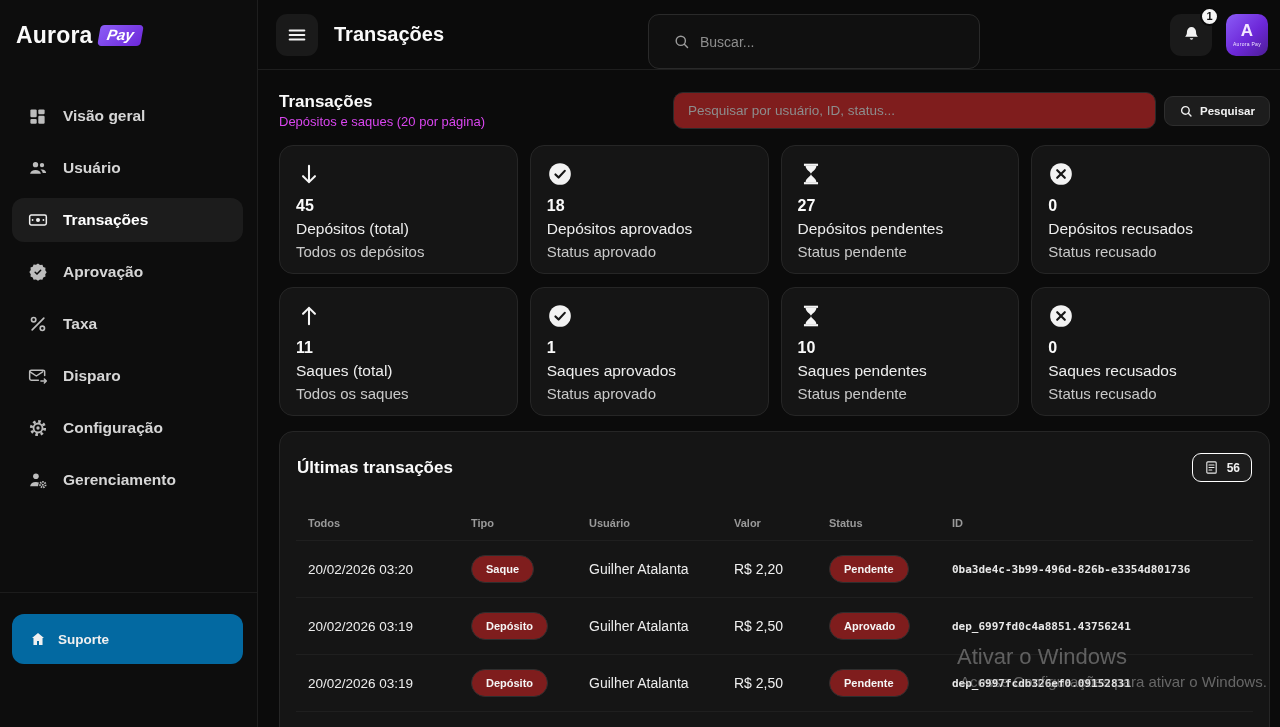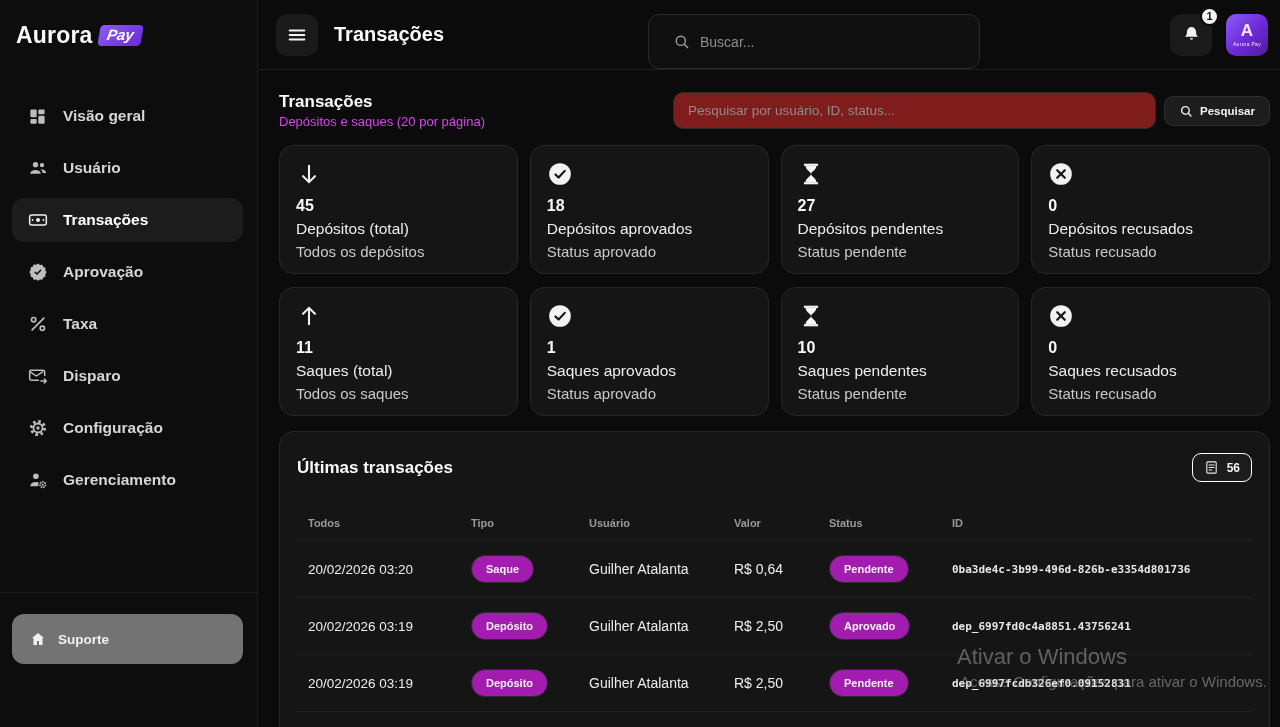--- a/index.html
+++ b/index.html
@@ -17,21 +17,21 @@
     font-weight:700; font-size:15px; border-radius:4px; transform:skewX(-10deg); }
   .nav { padding:24px 14px 0 12px; }
   .nav-item { display:flex; align-items:center; gap:15px; height:44px; padding-left:16px;
     border-radius:12px; margin-bottom:8px; color:#d6d6d6; font-size:15.5px; font-weight:600;
     cursor:pointer; }
   .nav-item .icon { width:20px; height:20px; color:#bdbdbd; display:flex; align-items:center; }
   .nav-item.active { background:#1c1c1c; color:#ffffff; font-weight:700; }
   .nav-item.active .icon { color:#f0f0f0; }
   .side-divider { position:absolute; left:0; right:0; top:592px; border-top:1px solid #1c1c1c; }
   .support { position:absolute; left:12px; right:14px; top:614px; height:50px;
-    background:#737373; border-radius:12px; display:flex; align-items:center; gap:12px;
+    background:#0369a1; border-radius:12px; display:flex; align-items:center; gap:12px;
     padding-left:18px; font-size:13.5px; font-weight:700; color:#f0f0f0; cursor:pointer; }
   .support .icon { width:16px; height:16px; color:#f0f0f0; display:flex; align-items:center; }
 
   
   .main { position:relative; flex:1; height:727px; }
   .topbar { position:relative; height:70px; border-bottom:1px solid #1e1e1e;
     display:flex; align-items:center; padding:0 12px 0 18px; }
   .icon-btn { width:42px; height:42px; background:#1a1a1a; border:none; border-radius:11px;
     display:flex; align-items:center; justify-content:center; cursor:pointer; color:#f2f2f2; }
   .topbar-title { font-size:20px; font-weight:800; color:#fafafa; margin-left:16px; }
@@ -81,21 +81,21 @@
     font-weight:700; color:#f0f0f0; }
   .trow { display:grid; grid-template-columns:163px 118px 145px 95px 123px 1fr;
     align-items:center; padding:0 12px; }
   .thead { height:46px; margin-top:13px; border-bottom:1px solid #1f1f1f;
     align-items:end; padding-bottom:11px; }
   .th { font-size:11px; font-weight:700; color:#9a9a9a; }
   .data-row { height:57px; border-bottom:1px solid #1f1f1f; }
   .c-date { font-size:13.5px; color:#ededed; }
   .c-user { font-size:14px; color:#ededed; }
   .c-value { font-size:14px; color:#f0f0f0; }
-  .pill { display:inline-block; padding:7px 14px; background:#a21caf; border:1px solid #2e2e2e;
+  .pill { display:inline-block; padding:7px 14px; background:#7f1d1d; border:1px solid #2e2e2e;
     border-radius:999px; font-size:11px; font-weight:700; color:#f5f5f5; }
   .c-id { font-family:"DejaVu Sans Mono", monospace; font-size:11px; font-weight:700; color:#e8e8e8; }
 
   .watermark { position:absolute; left:699px; top:644px; pointer-events:none; z-index:5; }
   .wm1 { font-size:22px; color:rgba(170,170,170,.5); }
   .wm2 { font-size:15px; color:rgba(170,170,170,.55); margin-top:3px; margin-left:3px; }
 </style>
 </head>
 <body>
 
@@ -353,21 +353,21 @@
             <span class="th">Usuário</span>
             <span class="th">Valor</span>
             <span class="th">Status</span>
             <span class="th">ID</span>
           </div>
         <div id="rows">
             <div class="trow data-row">
     <span class="c-date">20/02/2026 03:20</span>
     <span><span class="pill c-type">Saque</span></span>
     <span class="c-user">Guilher Atalanta</span>
-    <span class="c-value">R$ 0,64</span>
+    <span class="c-value">R$ 2,20</span>
     <span><span class="pill c-status">Pendente</span></span>
     <span class="c-id">0ba3de4c-3b99-496d-826b-e3354d801736</span>
   </div>
             <div class="trow data-row">
     <span class="c-date">20/02/2026 03:19</span>
     <span><span class="pill c-type">Depósito</span></span>
     <span class="c-user">Guilher Atalanta</span>
     <span class="c-value">R$ 2,50</span>
     <span><span class="pill c-status">Aprovado</span></span>
     <span class="c-id">dep_6997fd0c4a8851.43756241</span>

